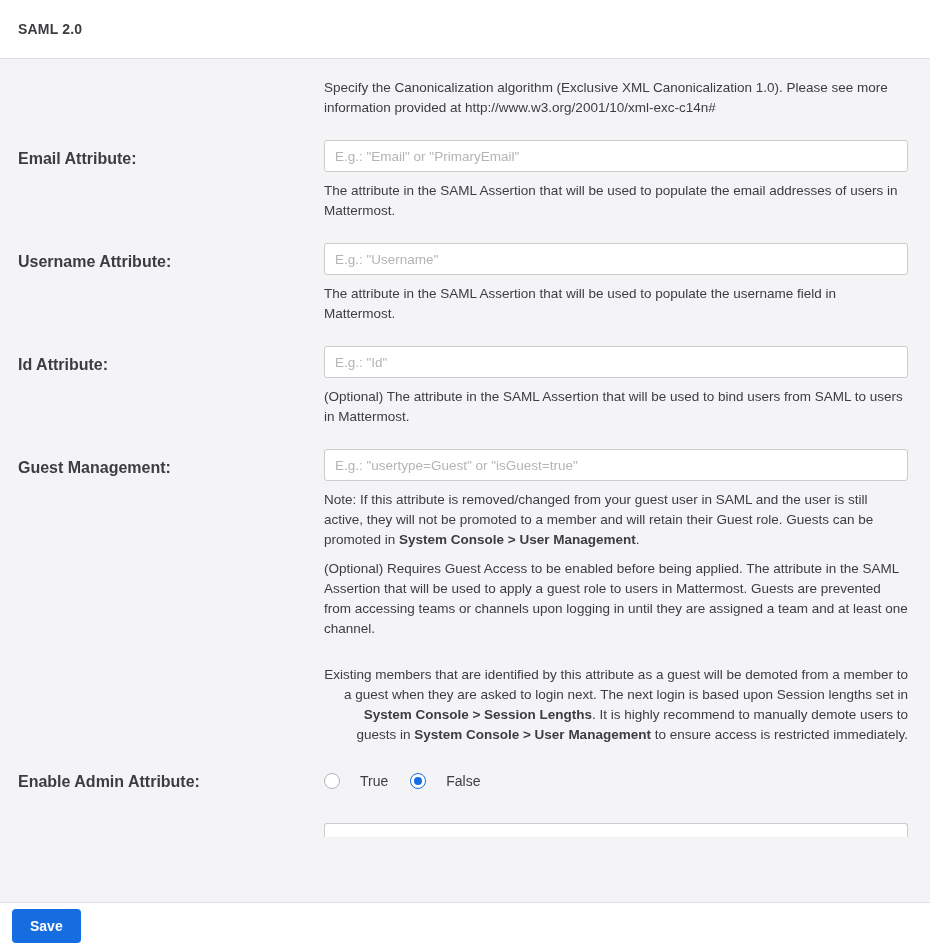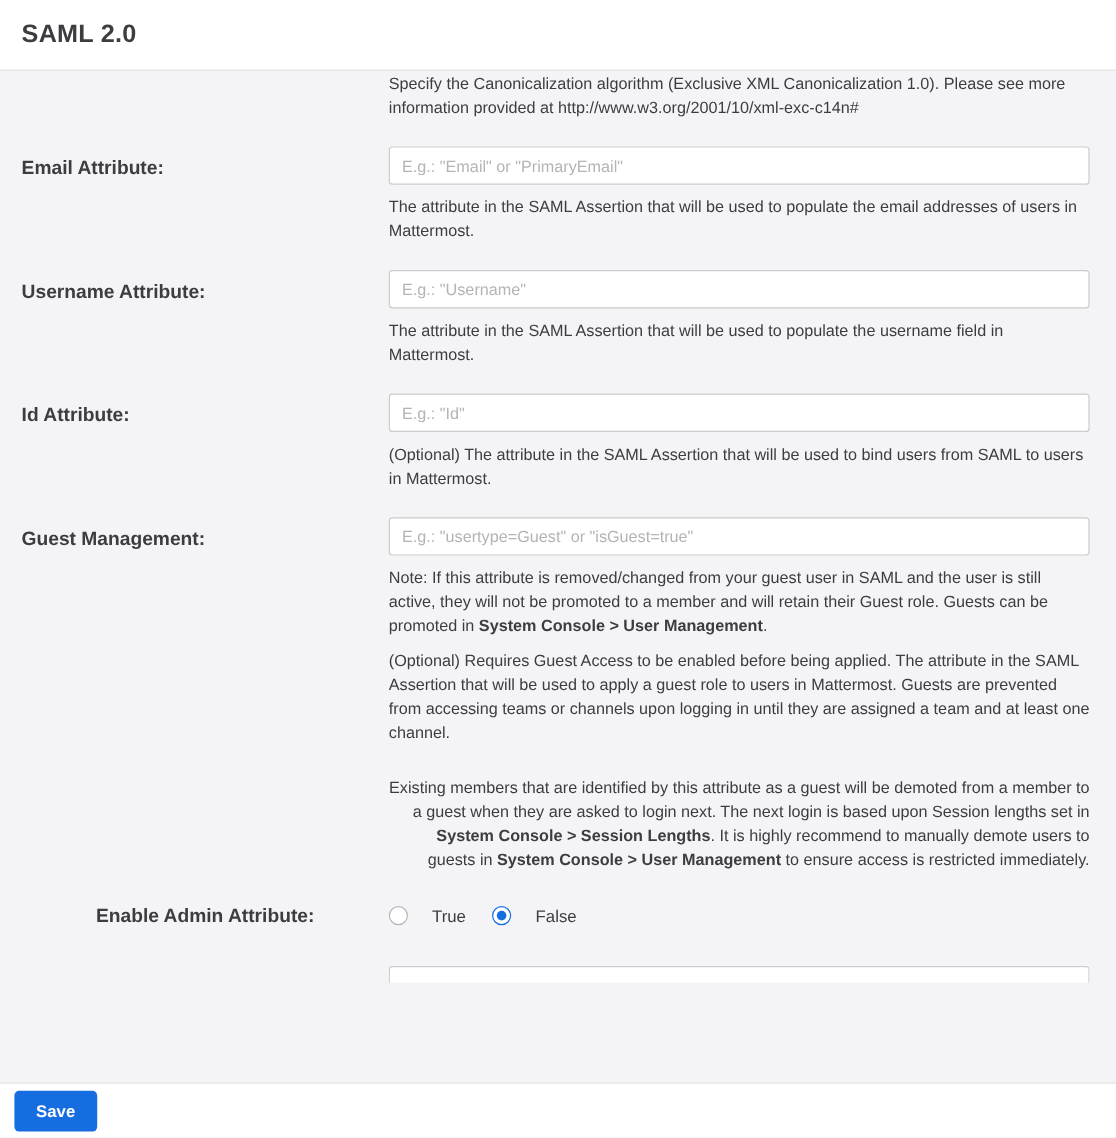--- a/index.html
+++ b/index.html
@@ -26,21 +26,21 @@
   .header {
     height: 59px;
     background: #ffffff;
     border-bottom: 1px solid #e0e0e2;
     display: flex;
     align-items: center;
     padding-left: 18px;
     box-sizing: border-box;
   }
   .header-title {
-    font-size: 21px;
+    font-size: 14px;
     font-weight: bold;
     color: #3d3c40;
     letter-spacing: 0.2px;
   }
 
   
   .content {
     position: absolute;
     top: 60px;
     left: 0;
@@ -190,21 +190,21 @@
 
 <div class="page">
 
   <div class="header">
     <div class="header-title">SAML 2.0</div>
   </div>
 
   <div class="content">
     <div class="content-inner">
 
-      <div class="row" style="">
+      <div class="row" style="padding-top:18px;">
         <div class="label-col"></div>
         <div class="field-col">
           <p class="help-text first">Specify the Canonicalization algorithm (Exclusive XML Canonicalization 1.0). Please see more information provided at http://www.w3.org/2001/10/xml-exc-c14n#</p>
         </div>
       </div>
 
       <div class="row" style="padding-top:22px;">
         <div class="label-col">Email Attribute:</div>
         <div class="field-col">
           <input class="text-input" type="text" placeholder="E.g.: &quot;Email&quot; or &quot;PrimaryEmail&quot;" style="">
@@ -236,21 +236,21 @@
             <span>Note: If this attribute is removed/changed from your guest user in SAML and the user is still active, they will not be promoted to a member and will retain their Guest role. Guests can be promoted in </span><b>System Console &gt; User Management</b><span>.</span>
           </p>
           <p class="help-text">(Optional) Requires Guest Access to be enabled before being applied. The attribute in the SAML Assertion that will be used to apply a guest role to users in Mattermost. Guests are prevented from accessing teams or channels upon logging in until they are assigned a team and at least one channel.</p>
           <p class="help-text" style="margin-top:26px;text-align:right;">
             <span>Existing members that are identified by this attribute as a guest will be demoted from a member to a guest when they are asked to login next. The next login is based upon Session lengths set in </span><b>System Console &gt; Session Lengths</b><span>. It is highly recommend to manually demote users to guests in </span><b>System Console &gt; User Management</b><span> to ensure access is restricted immediately.</span>
           </p>
         </div>
       </div>
 
       <div class="row" style="padding-top:26px;">
-        <div class="label-col" style="padding-top:2px;text-align:center;">Enable Admin Attribute:</div>
+        <div class="label-col" style="padding-top:2px;">Enable Admin Attribute:</div>
         <div class="field-col">
           <div class="radio-group">
             <label class="radio-item">
               <span class="radio-circle"></span>
               <span>True</span>
             </label>
             <label class="radio-item">
               <span class="radio-circle checked"></span>
               <span>False</span>
             </label>

